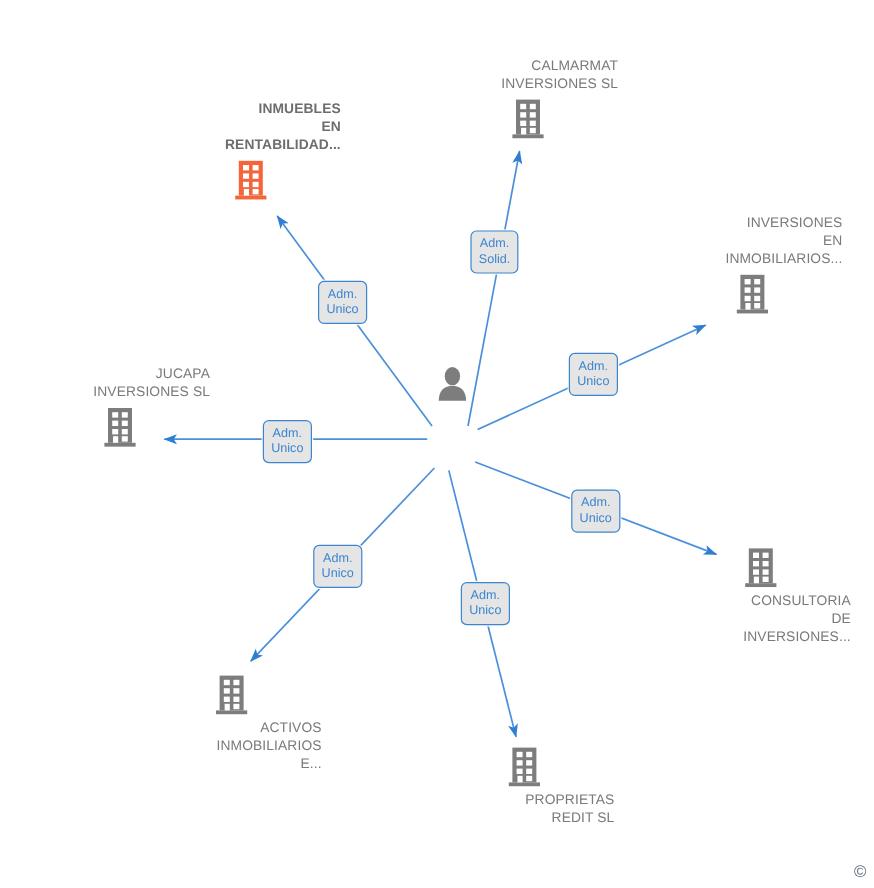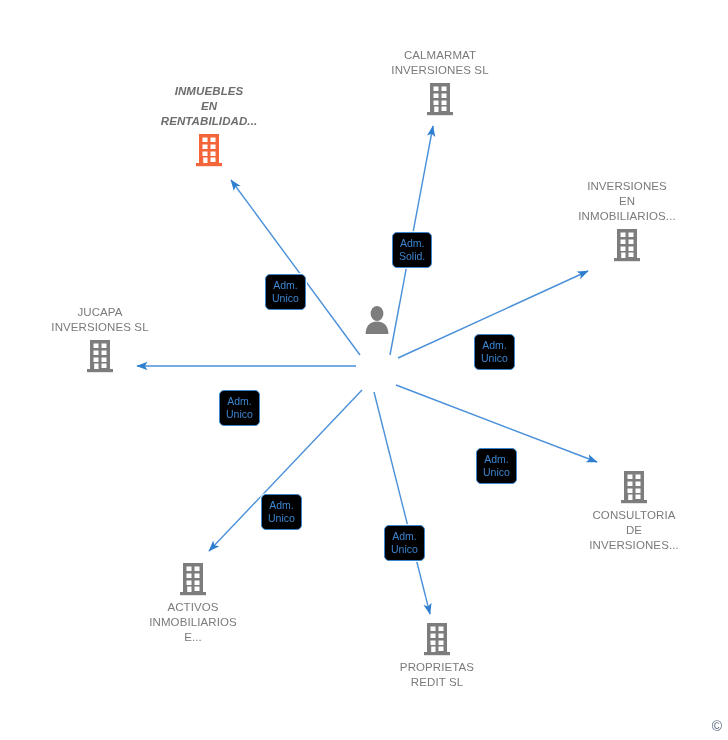--- a/index.html
+++ b/index.html
@@ -21,21 +21,21 @@
     position: absolute;
     left: 0;
     top: 0;
     width: 728px;
     height: 740px;
   }
   .node {
     position: absolute;
     width: 150px;
     margin-left: -75px;
-    text-align: center;
+    text-align: right;
     user-select: none;
   }
   .node-label {
     font-size: 11.5px;
     line-height: 15px;
     color: #7a7a7a;
     letter-spacing: 0.1px;
     white-space: pre-line;
   }
   .node-label.bold {
@@ -47,29 +47,28 @@
     margin: 0 auto;
   }
   .node.label-top .node-icon { margin-top: 4px; }
   .node.label-bottom .node-label { margin-top: 4px; }
 
   .edge-label {
     position: absolute;
     box-sizing: border-box;
     border: 1px solid #3c85d0;
     border-radius: 5px;
-    background: #000000;
+    background: #e5e5e5;
     color: #3c85d0;
     font-size: 10.5px;
     line-height: 13px;
     text-align: center;
     padding: 4px 6px 4px 6px;
     white-space: pre-line;
     box-shadow: 0 0 0 1px rgba(255,255,255,0.9);
-    margin-top: 40px;
   }
 
   #watermark {
     position: absolute;
     right: 6px;
     bottom: 6px;
     display: flex;
     align-items: center;
     gap: 4px;
     font-size: 17px;
@@ -105,21 +104,21 @@
         <line x1="360" y1="355" x2="231" y2="180" marker-end="url(#arrowhead)"></line>
         <line x1="390" y1="355" x2="433" y2="126" marker-end="url(#arrowhead)"></line>
         <line x1="398" y1="358" x2="588" y2="271" marker-end="url(#arrowhead)"></line>
         <line x1="356" y1="366" x2="137" y2="366" marker-end="url(#arrowhead)"></line>
         <line x1="396" y1="385" x2="597" y2="462" marker-end="url(#arrowhead)"></line>
         <line x1="362" y1="390" x2="209" y2="551" marker-end="url(#arrowhead)"></line>
         <line x1="374" y1="392" x2="430" y2="614" marker-end="url(#arrowhead)"></line>
       </g>
   </svg>
 
-  <div class="node label-top" style="left:209px; top:84px;font-style:italic;">
+  <div class="node label-top" style="left:209px; top:84px;">
     <div class="node-label bold">INMUEBLES
 EN
 RENTABILIDAD...</div>
     <svg class="node-icon" width="28" height="34" viewBox="0 0 28 34">
       <rect x="4" y="1" width="20" height="29" fill="#f4663a"></rect>
       <rect x="1" y="30" width="26" height="3.2" fill="#f4663a"></rect>
       <rect x="7.5" y="4.5" width="5" height="4.5" fill="#ffffff"></rect>
       <rect x="15.5" y="4.5" width="5" height="4.5" fill="#ffffff"></rect>
       <rect x="7.5" y="11.5" width="5" height="4.5" fill="#ffffff"></rect>
       <rect x="15.5" y="11.5" width="5" height="4.5" fill="#ffffff"></rect>
@@ -175,21 +174,21 @@
       <rect x="15.5" y="4.5" width="5" height="4.5" fill="#ffffff"></rect>
       <rect x="7.5" y="11.5" width="5" height="4.5" fill="#ffffff"></rect>
       <rect x="15.5" y="11.5" width="5" height="4.5" fill="#ffffff"></rect>
       <rect x="7.5" y="18.5" width="5" height="4.5" fill="#ffffff"></rect>
       <rect x="15.5" y="18.5" width="5" height="4.5" fill="#ffffff"></rect>
       <rect x="8.2" y="24.5" width="4.3" height="5.5" fill="#ffffff"></rect>
       <rect x="15.5" y="24.5" width="5" height="4.5" fill="#ffffff"></rect>
     </svg>
   </div>
 
-  <div class="node label-bottom" style="left:634px; top:470px;">
+  <div class="node label-bottom" style="left:634px; top:456px;">
     <svg class="node-icon" width="28" height="34" viewBox="0 0 28 34">
       <rect x="4" y="1" width="20" height="29" fill="#7d7d7d"></rect>
       <rect x="1" y="30" width="26" height="3.2" fill="#7d7d7d"></rect>
       <rect x="7.5" y="4.5" width="5" height="4.5" fill="#ffffff"></rect>
       <rect x="15.5" y="4.5" width="5" height="4.5" fill="#ffffff"></rect>
       <rect x="7.5" y="11.5" width="5" height="4.5" fill="#ffffff"></rect>
       <rect x="15.5" y="11.5" width="5" height="4.5" fill="#ffffff"></rect>
       <rect x="7.5" y="18.5" width="5" height="4.5" fill="#ffffff"></rect>
       <rect x="15.5" y="18.5" width="5" height="4.5" fill="#ffffff"></rect>
       <rect x="8.2" y="24.5" width="4.3" height="5.5" fill="#ffffff"></rect>

